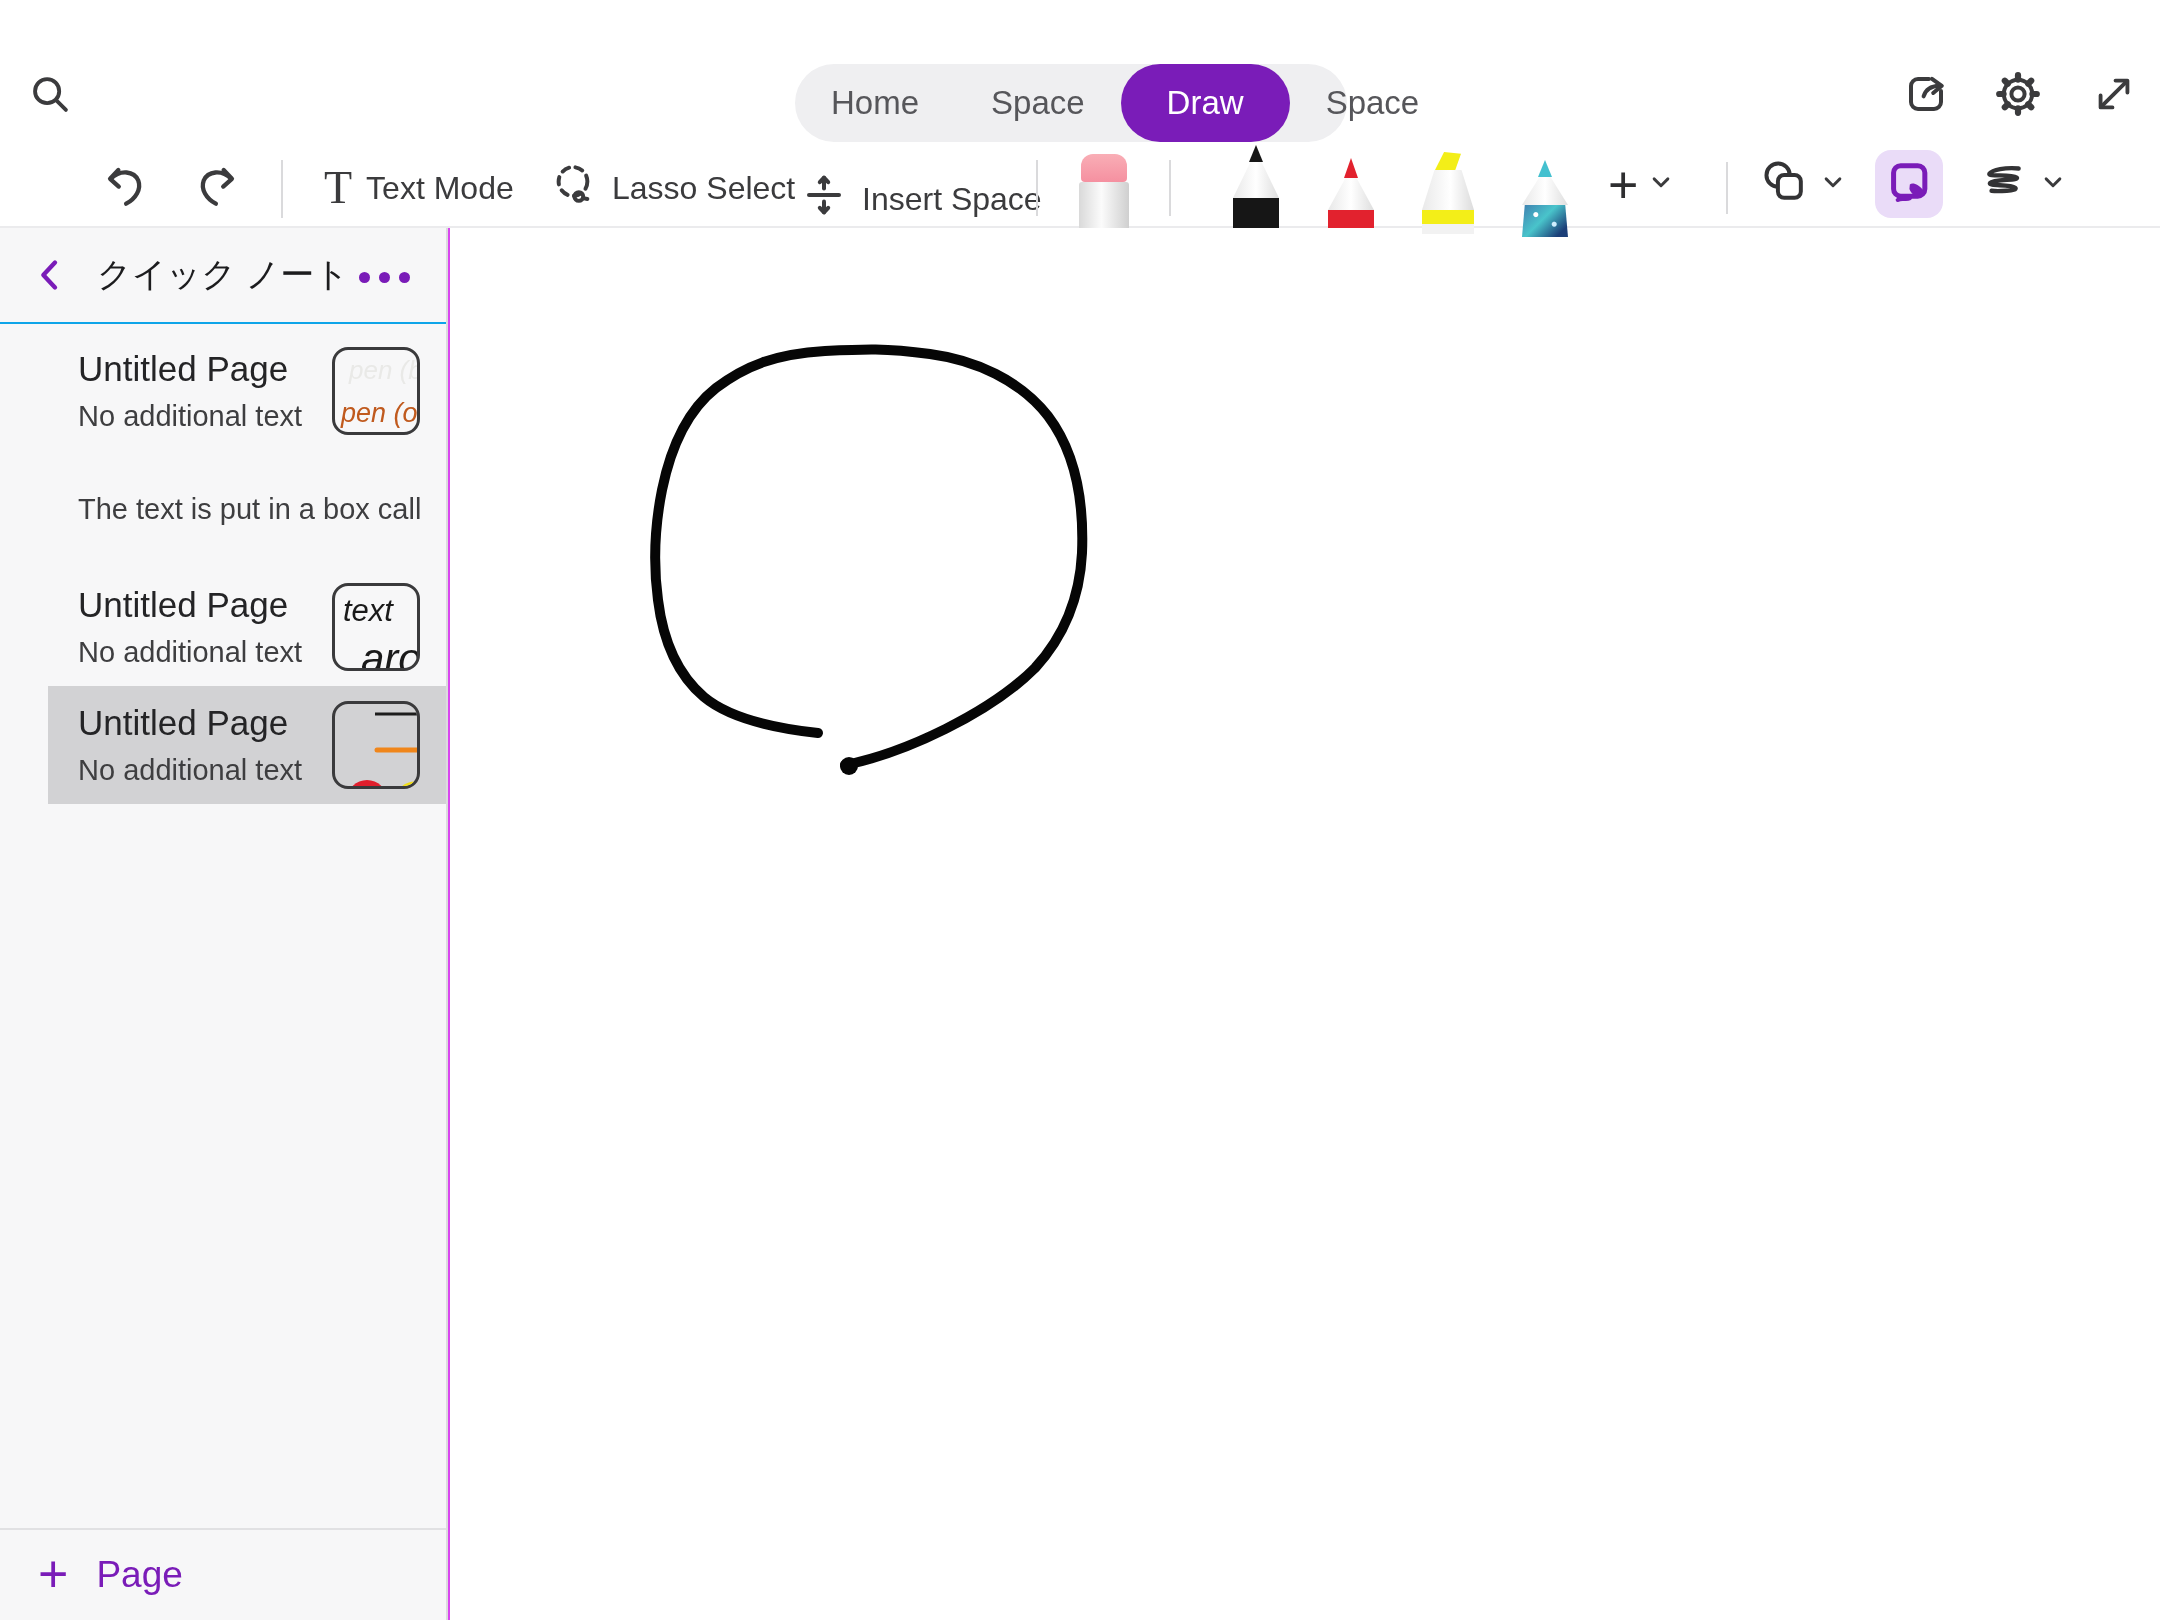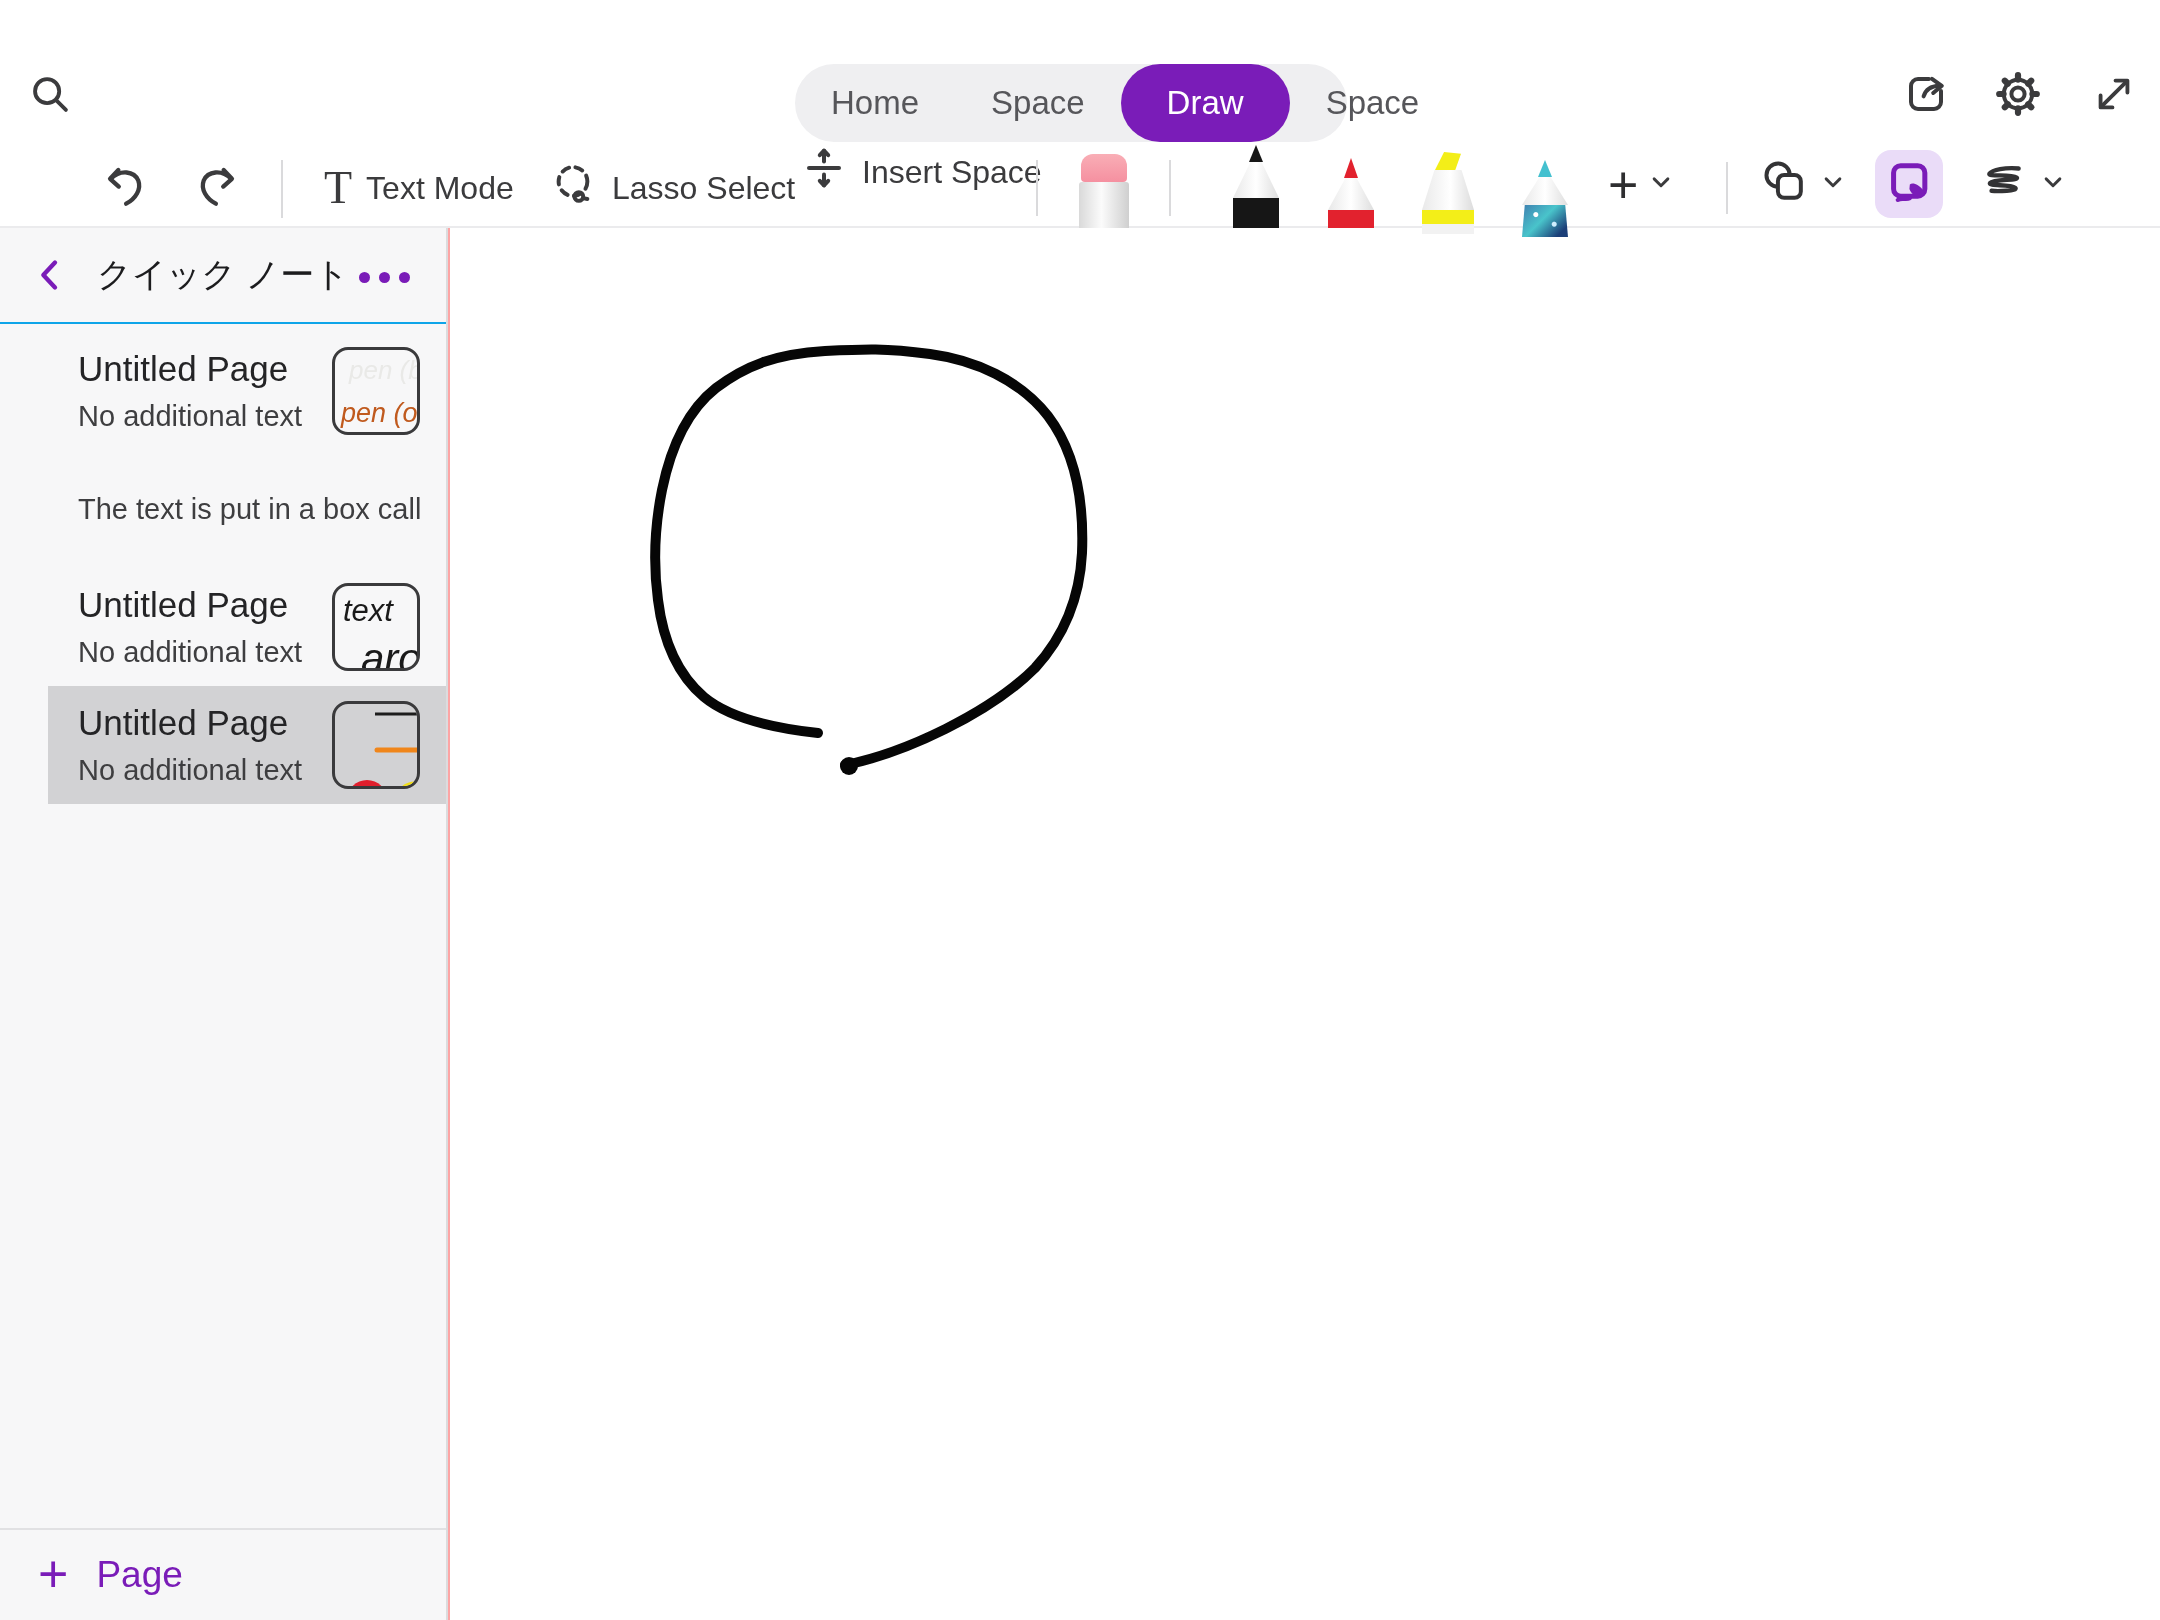--- a/index.html
+++ b/index.html
@@ -1,17 +1,17 @@
 <!DOCTYPE html>
 <html><head>
 <meta charset="utf-8">
 <style>
   * { margin:0; padding:0; box-sizing:border-box; }
   html,body { width:2160px; height:1620px; background:#fff; font-family:"Liberation Sans", sans-serif; overflow:hidden; }
-  #app { position:relative; width:2160px; height:1620px; background:#fca5a5; }
+  #app { position:relative; width:2160px; height:1620px; background:#d946ef; }
 
   
   .top-header { position:absolute; top:0; left:0; width:2160px; height:228px; background:#fff; border-bottom:2px solid #ebebed; z-index:5; }
 
   .icon-btn { position:absolute; display:flex; align-items:center; justify-content:center; cursor:pointer; background:none; border:none; }
   .icon-btn svg { display:block; }
 
   
   .tab-strip { position:absolute; left:795px; top:64px; width:552px; height:78px; background:#efeff1; border-radius:39px; display:flex; align-items:center; }
   .tab { height:78px; display:flex; align-items:center; justify-content:center; padding:0 36px; font-size:33px; color:#56565a; border-radius:39px; cursor:pointer; white-space:nowrap; }
@@ -159,21 +159,21 @@
       <span>
         <svg width="50" height="50" viewBox="0 0 24 24" fill="none" stroke="#3b3b3d" stroke-width="1.9" stroke-linecap="round">
           <circle cx="12" cy="10.8" r="6.9" stroke-dasharray="3.6 3.1"></circle>
           <circle cx="14.8" cy="18" r="2.1"></circle>
           <path d="M16.8 18.8 L18.9 19.2"></path>
         </svg>
       </span>
       <span>Lasso Select</span>
     </div>
 
-    <div class="tb-label-btn" style="left:800px; top:144px; height:56px;">
+    <div class="tb-label-btn" style="left:800px; top:171px; height:56px;">
       <span>
         <svg width="48" height="48" viewBox="0 0 24 24" fill="none" stroke="#3b3b3d" stroke-width="2" stroke-linecap="round" stroke-linejoin="round">
           <line x1="4.5" y1="12" x2="19.5" y2="12"></line>
           <line x1="12" y1="8.8" x2="12" y2="3.4"></line>
           <polyline points="9.9,5.6 12,3.3 14.1,5.6"></polyline>
           <line x1="12" y1="15.2" x2="12" y2="20.6"></line>
           <polyline points="9.9,18.4 12,20.7 14.1,18.4"></polyline>
         </svg>
       </span>
       <span>Insert Space</span>

